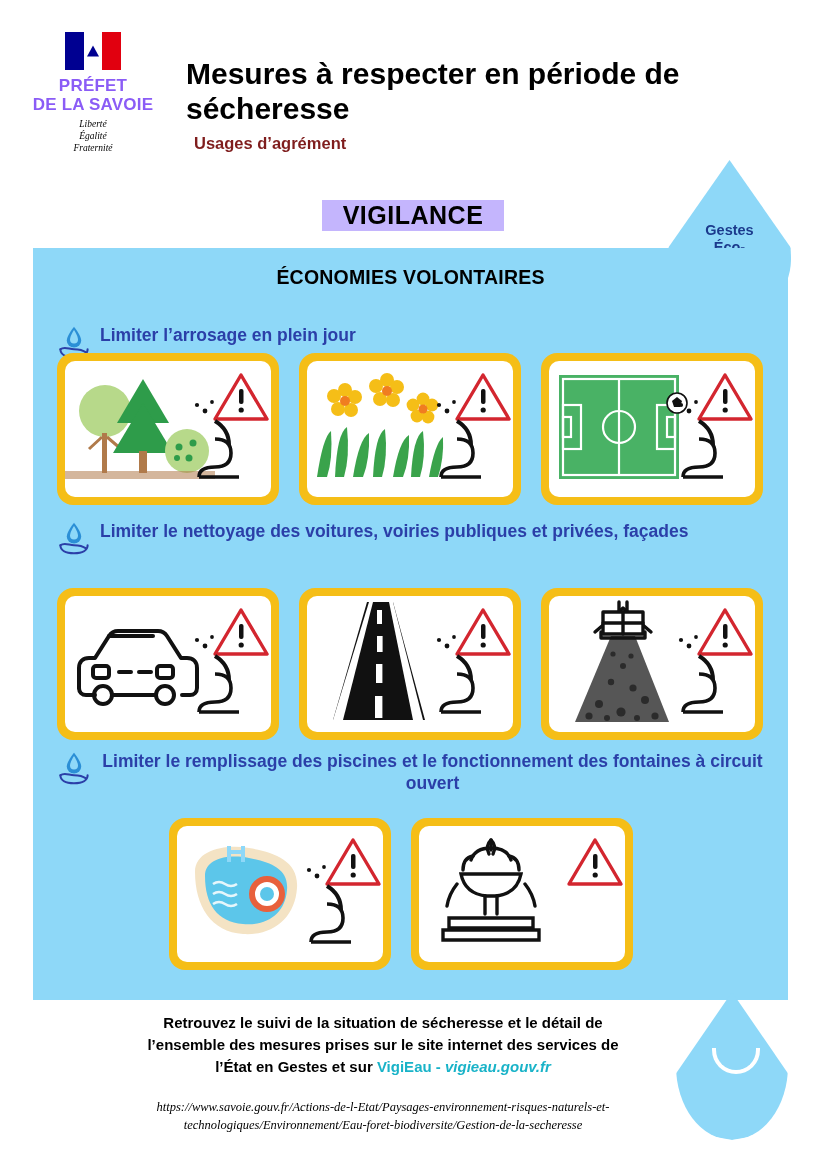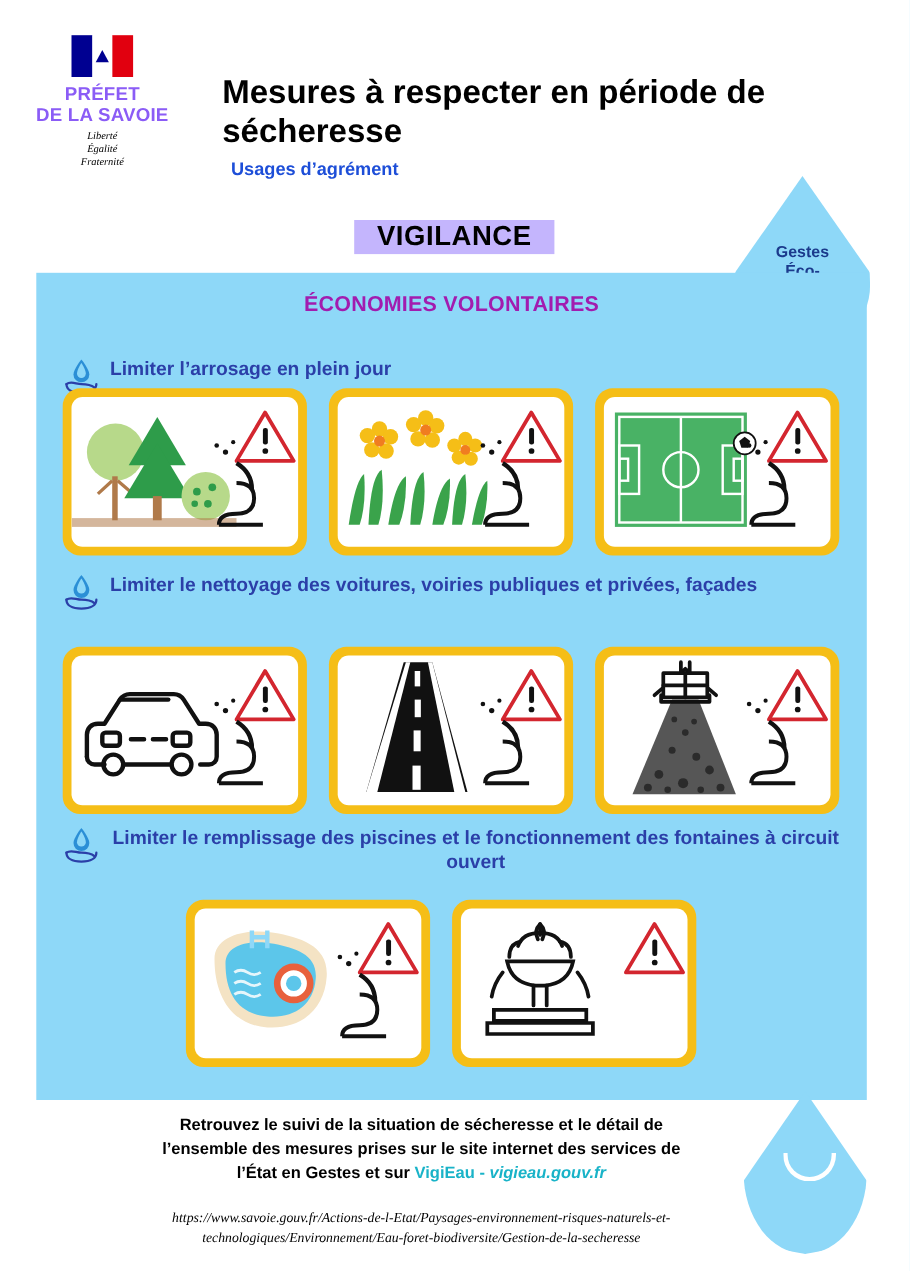--- a/index.html
+++ b/index.html
@@ -60,36 +60,35 @@
   .devise {
     font-family: "Liberation Serif", serif;
     font-style: italic;
     font-size: 9.5px;
     line-height: 1.25;
     margin-top: 5px;
     color: #000;
   }
   .title-block {
     position: absolute;
-    left: 202px;
+    left: 186px;
     top: 32px;
     width: 620px;
-    margin-top: 11px;
   }
   .main-title {
     font-size: 30px;
     font-weight: bold;
     line-height: 1.17;
     color: #000;
     margin: 0;
   }
   .sub-title {
     font-size: 16.5px;
     font-weight: bold;
-    color: #1d4ed8;
+    color: #7f1d1d;
     margin: 8px 0 0 8px;
   }
 
   
   .vigilance {
     position: absolute;
     top: 200px;
     left: 322px;
     width: 182px;
     height: 31px;
@@ -168,21 +167,21 @@
     height: 752px;
     background: #8ed8f8;
   }
   .panel-title {
     position: absolute;
     top: 18px;
     width: 100%;
     text-align: center;
     font-size: 19.5px;
     font-weight: bold;
-    color: #a21caf;
+    color: #000000;
     letter-spacing: .2px;
   }
 
   .measure-head {
     position: absolute;
     display: flex;
     align-items: flex-start;
     gap: 10px;
   }
   .measure-text {

